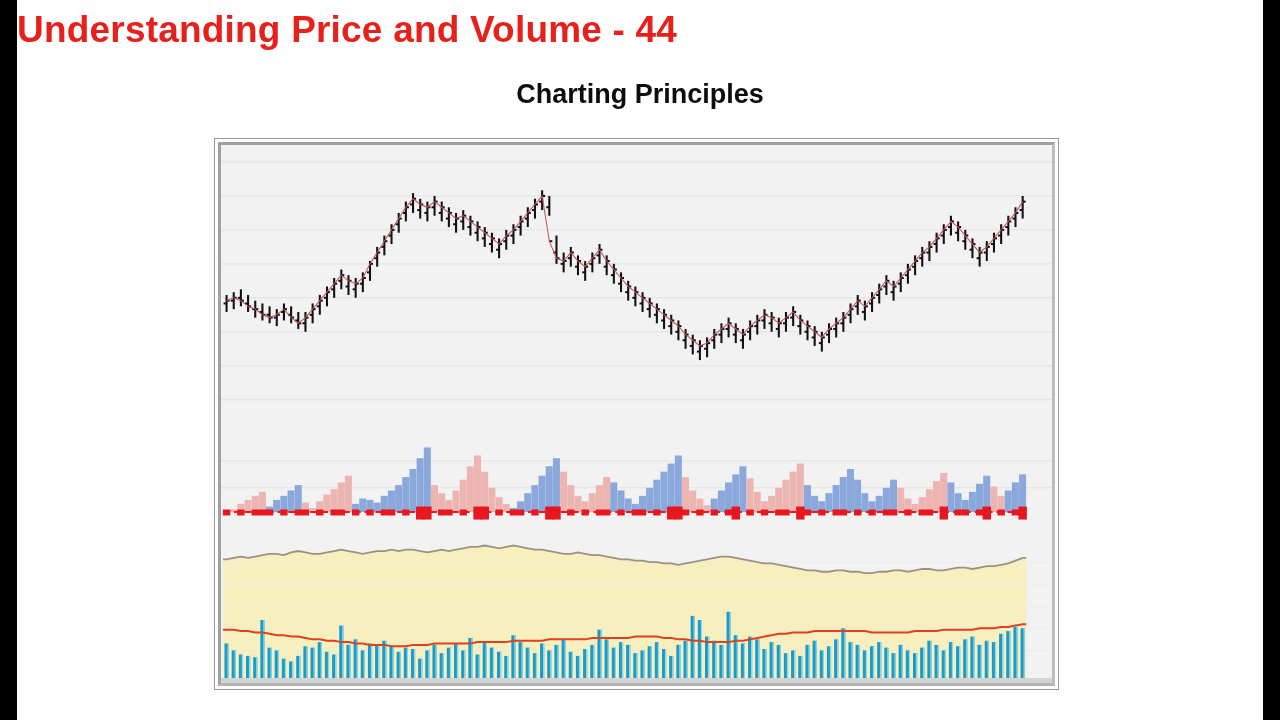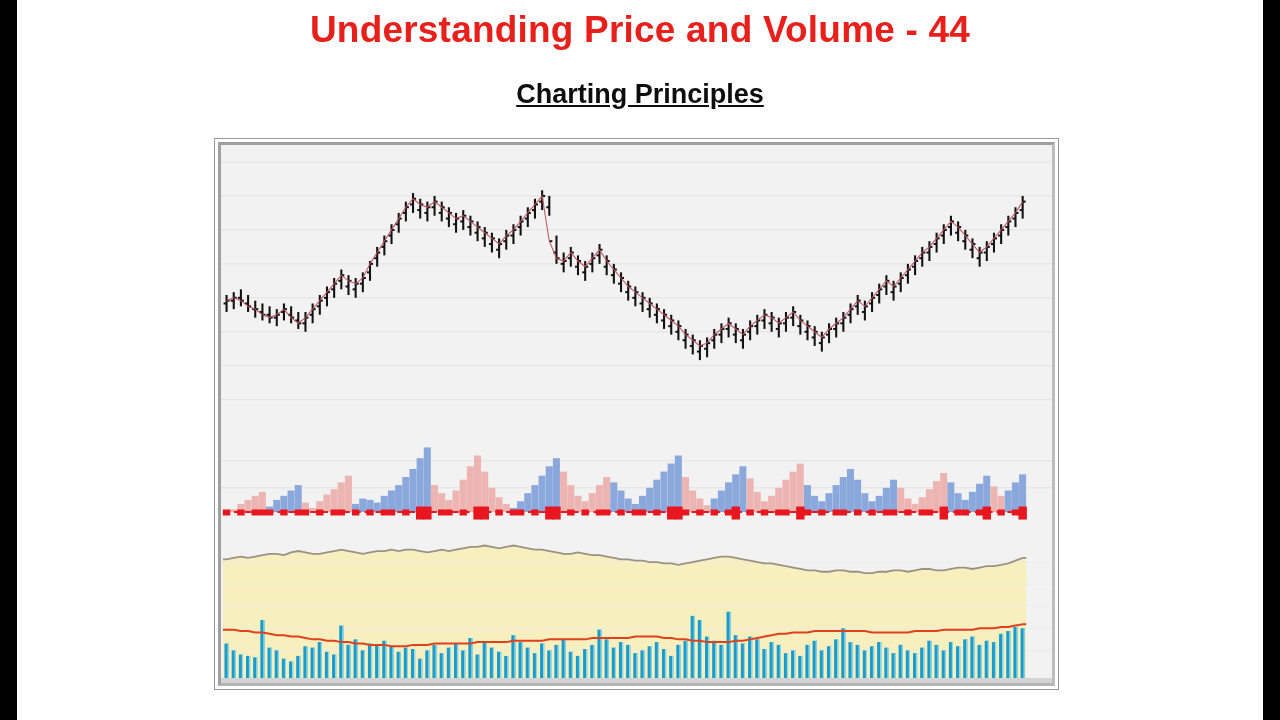--- a/index.html
+++ b/index.html
@@ -10,27 +10,27 @@
   #stage{position:relative;width:1280px;height:720px;background:#ffffff;}
 
   
   .bar-left,.bar-right{position:absolute;top:0;height:720px;background:#000;}
   .bar-left{left:0;width:17px;}
   .bar-right{left:1263px;width:17px;}
 
   
   #slide-title{
     position:absolute;left:17px;top:10px;width:1246px;
-    text-align:center;color:#E8201B;
+    color:#E8201B;
     font-size:37px;font-weight:bold;letter-spacing:.2px;line-height:1.1;
   }
   #slide-subtitle{
     position:absolute;left:17px;top:80px;width:1246px;
     text-align:center;color:#0d0d0d;
-    font-size:27px;font-weight:bold;line-height:1.1;text-decoration:underline;
+    font-size:27px;font-weight:bold;line-height:1.1;
   }
 
   
   #chart-frame{
     position:absolute;left:214px;top:138px;width:845px;height:552px;
     background:#ffffff;border:1px solid #9a9a9a;box-sizing:border-box;
   }
   #chart-frame-inner{
     position:absolute;left:3px;top:3px;right:3px;bottom:3px;
     border:3px solid #a0a0a0;border-right-color:#bdbdbd;border-bottom-color:#b5b5b5;

